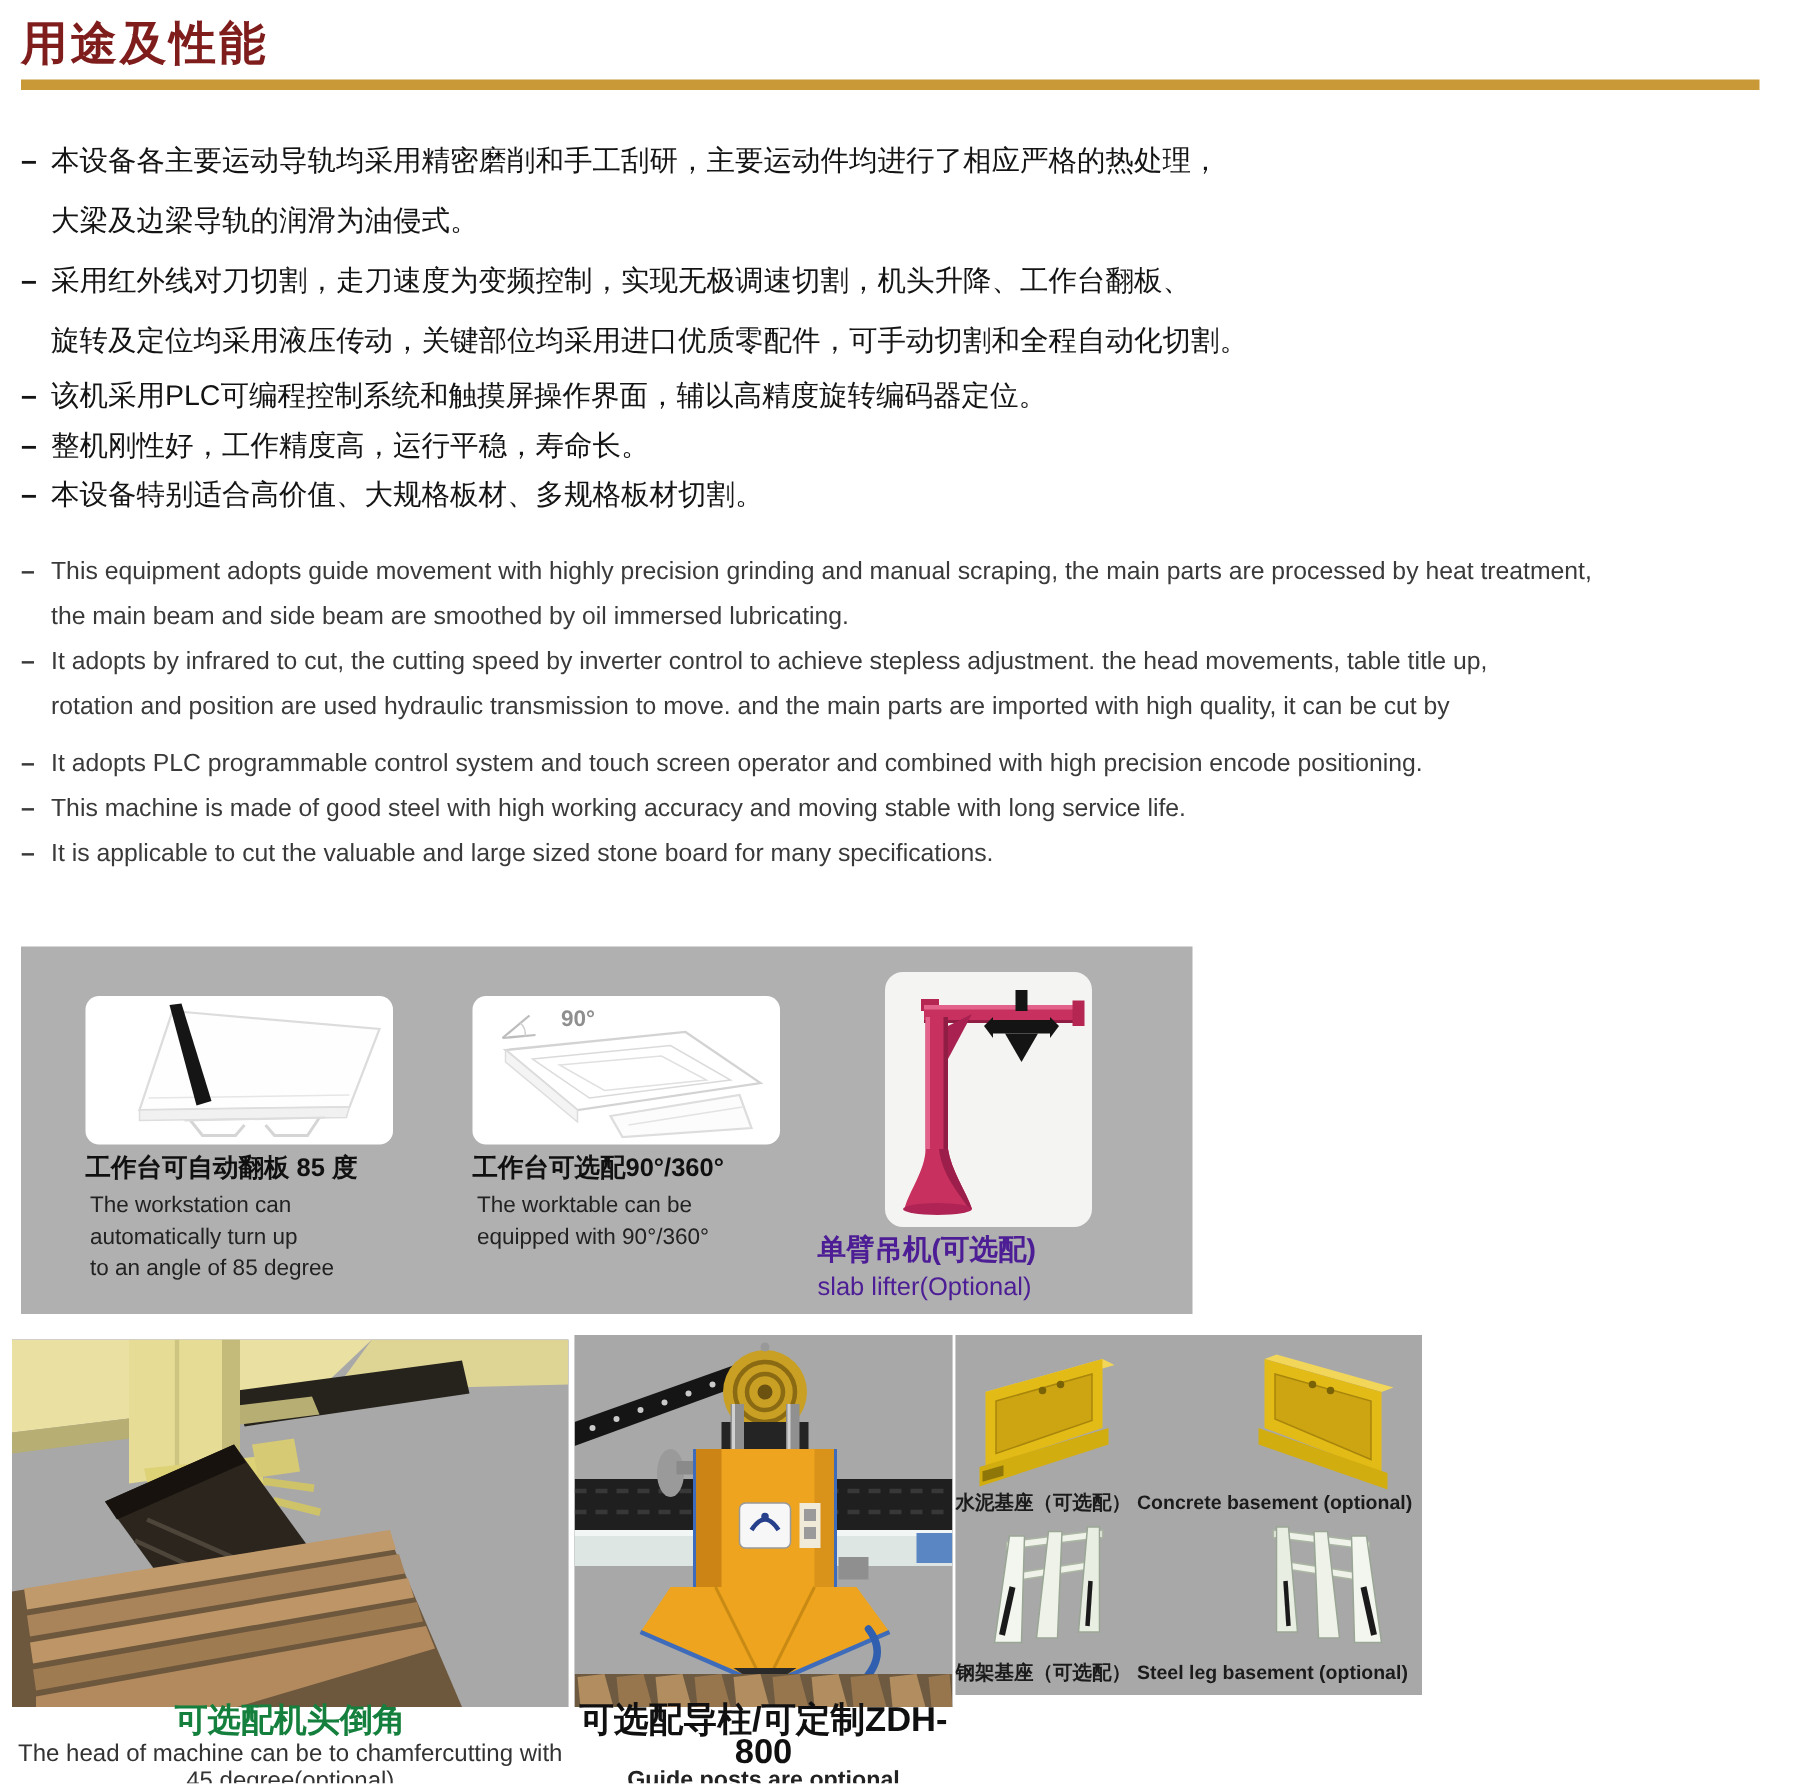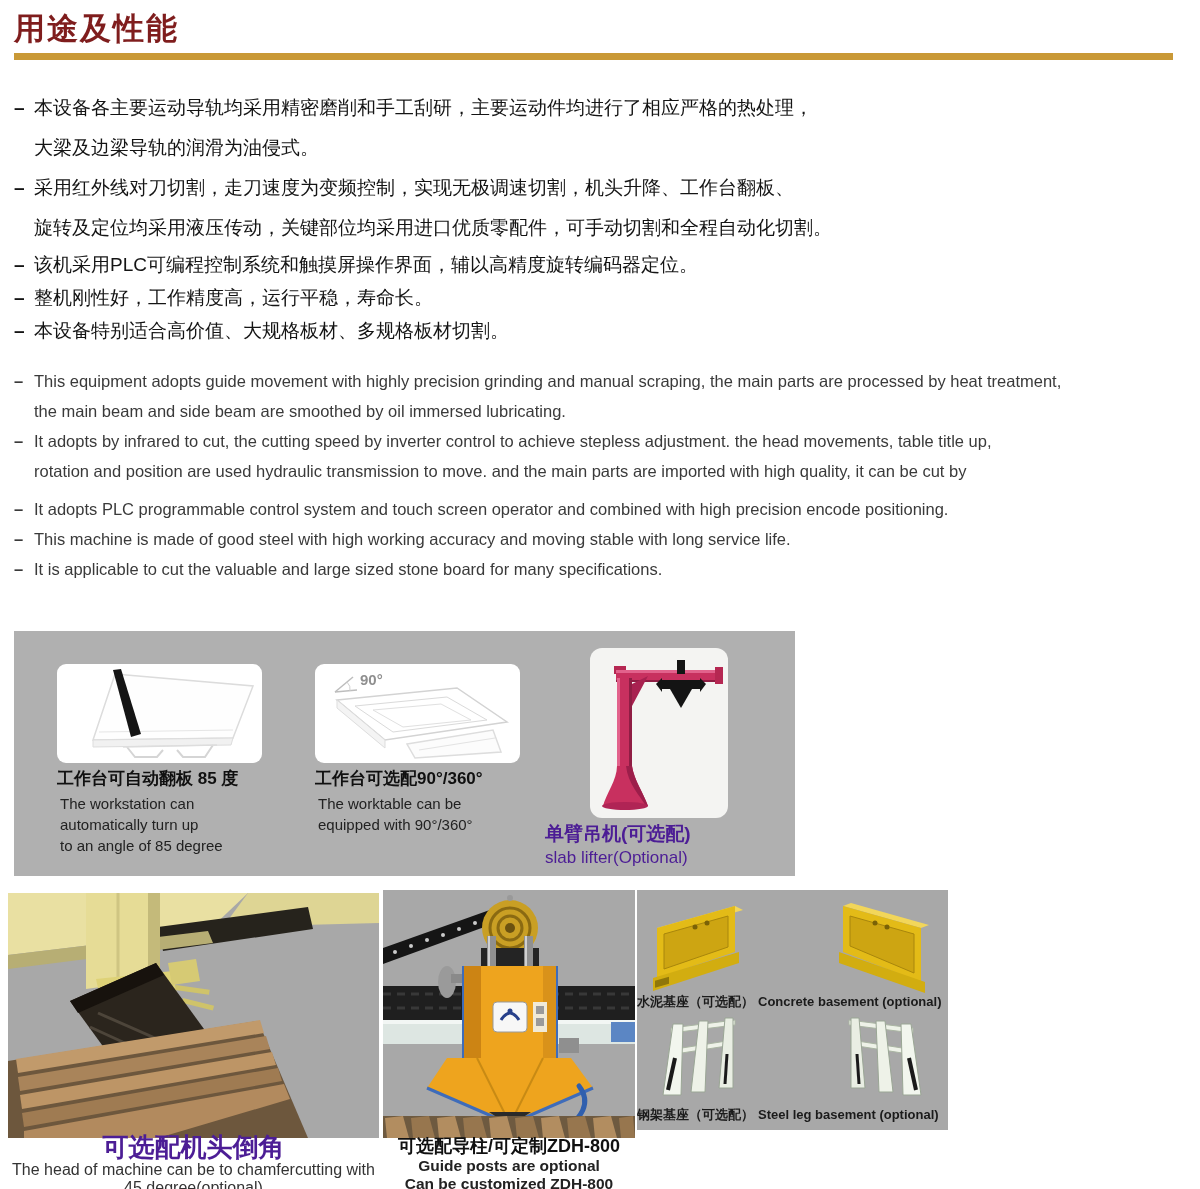--- a/index.html
+++ b/index.html
@@ -28,32 +28,32 @@
   .card3{left:576px;top:17px;width:138px;height:170px;background:#F4F4F2;border-radius:12px;}
   .opt-title{position:absolute;font-size:17px;font-weight:bold;color:#101010;white-space:nowrap;}
   .t1{left:43px;top:136px;}
   .t2{left:301px;top:136px;}
   .opt-desc{position:absolute;font-size:15px;color:#222;line-height:21px;}
   .d1{left:46px;top:162px;}
   .d2{left:304px;top:162px;}
   .opt3-cap{position:absolute;left:531px;top:192px;width:228px;text-align:left;color:#4c1d95;}
   .opt3-cap .c{font-size:19px;font-weight:bold;line-height:22px;}
   .opt3-cap .e{font-size:17px;line-height:21px;margin-top:2px;}
-  .angle-label{position:absolute;left:346px;top:40px;font-size:15px;font-weight:bold;color:#8f8f8f;}
+  .angle-label{position:absolute;left:360px;top:40px;font-size:15px;font-weight:bold;color:#8f8f8f;}
   
   .photo{position:absolute;overflow:hidden;background:#A8A8A8;}
   .p1{left:8px;top:893px;width:371px;height:245px;}
   .p2{left:383px;top:890px;width:252px;height:248px;}
   .p3{left:637px;top:890px;width:311px;height:240px;}
   .photo svg{position:absolute;left:0;top:0;display:block;}
   .cap1{position:absolute;left:8px;top:1133px;width:371px;text-align:center;}
-  .cap1 .c{font-size:26px;font-weight:bold;color:#4c1d95;line-height:28px;}
+  .cap1 .c{font-size:22px;font-weight:bold;color:#15803d;line-height:28px;}
   .cap1 .e{font-size:16px;color:#333;line-height:18px;}
   .cap2{position:absolute;left:383px;top:1136px;width:252px;text-align:center;}
-  .cap2 .c{font-size:18px;font-weight:bold;color:#101010;line-height:21px;}
+  .cap2 .c{font-size:23px;font-weight:bold;color:#101010;line-height:21px;}
   .cap2 .e{font-size:15.5px;font-weight:bold;color:#222;line-height:18px;}
   .p3 .lbl{position:absolute;left:0;width:100%;text-align:left;font-size:13px;
            font-weight:bold;color:#1b1b1b;white-space:nowrap;}
   .lbl1{top:103px;}
   .lbl2{top:216px;}
   .lbl .en-part{margin-left:4px;font-weight:bold;}
 </style>
 </head>
 <body>
 

